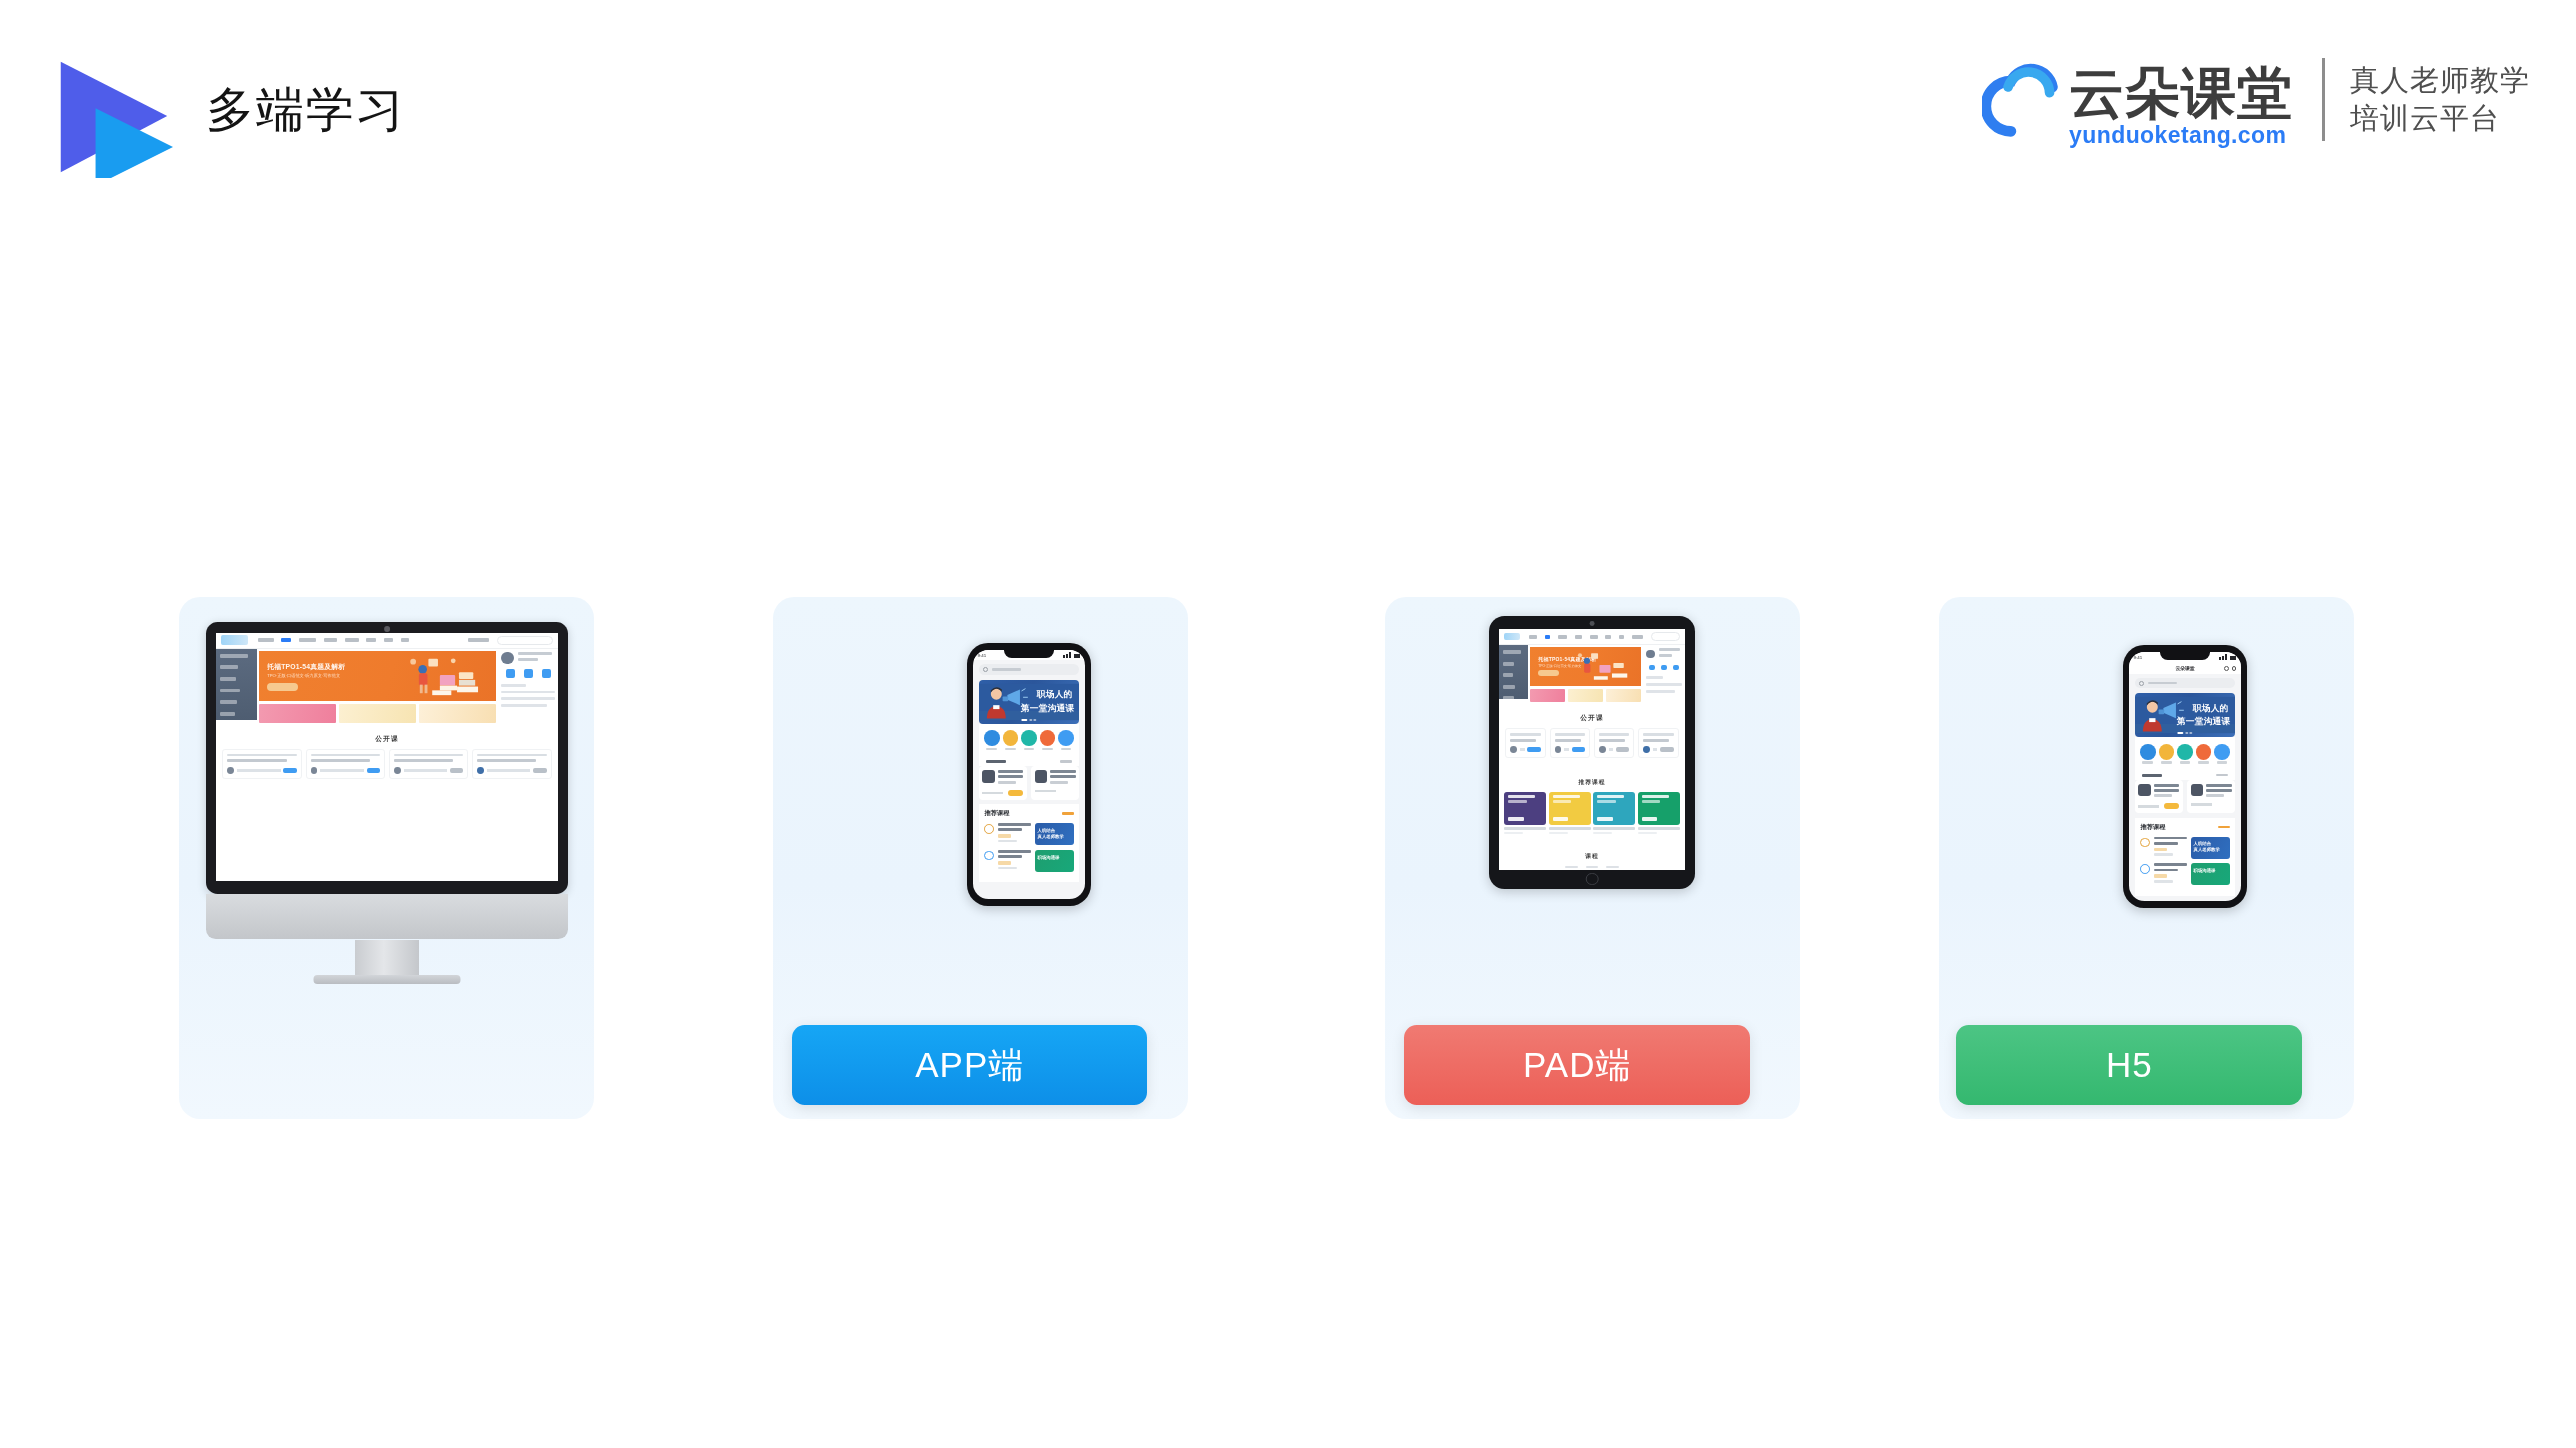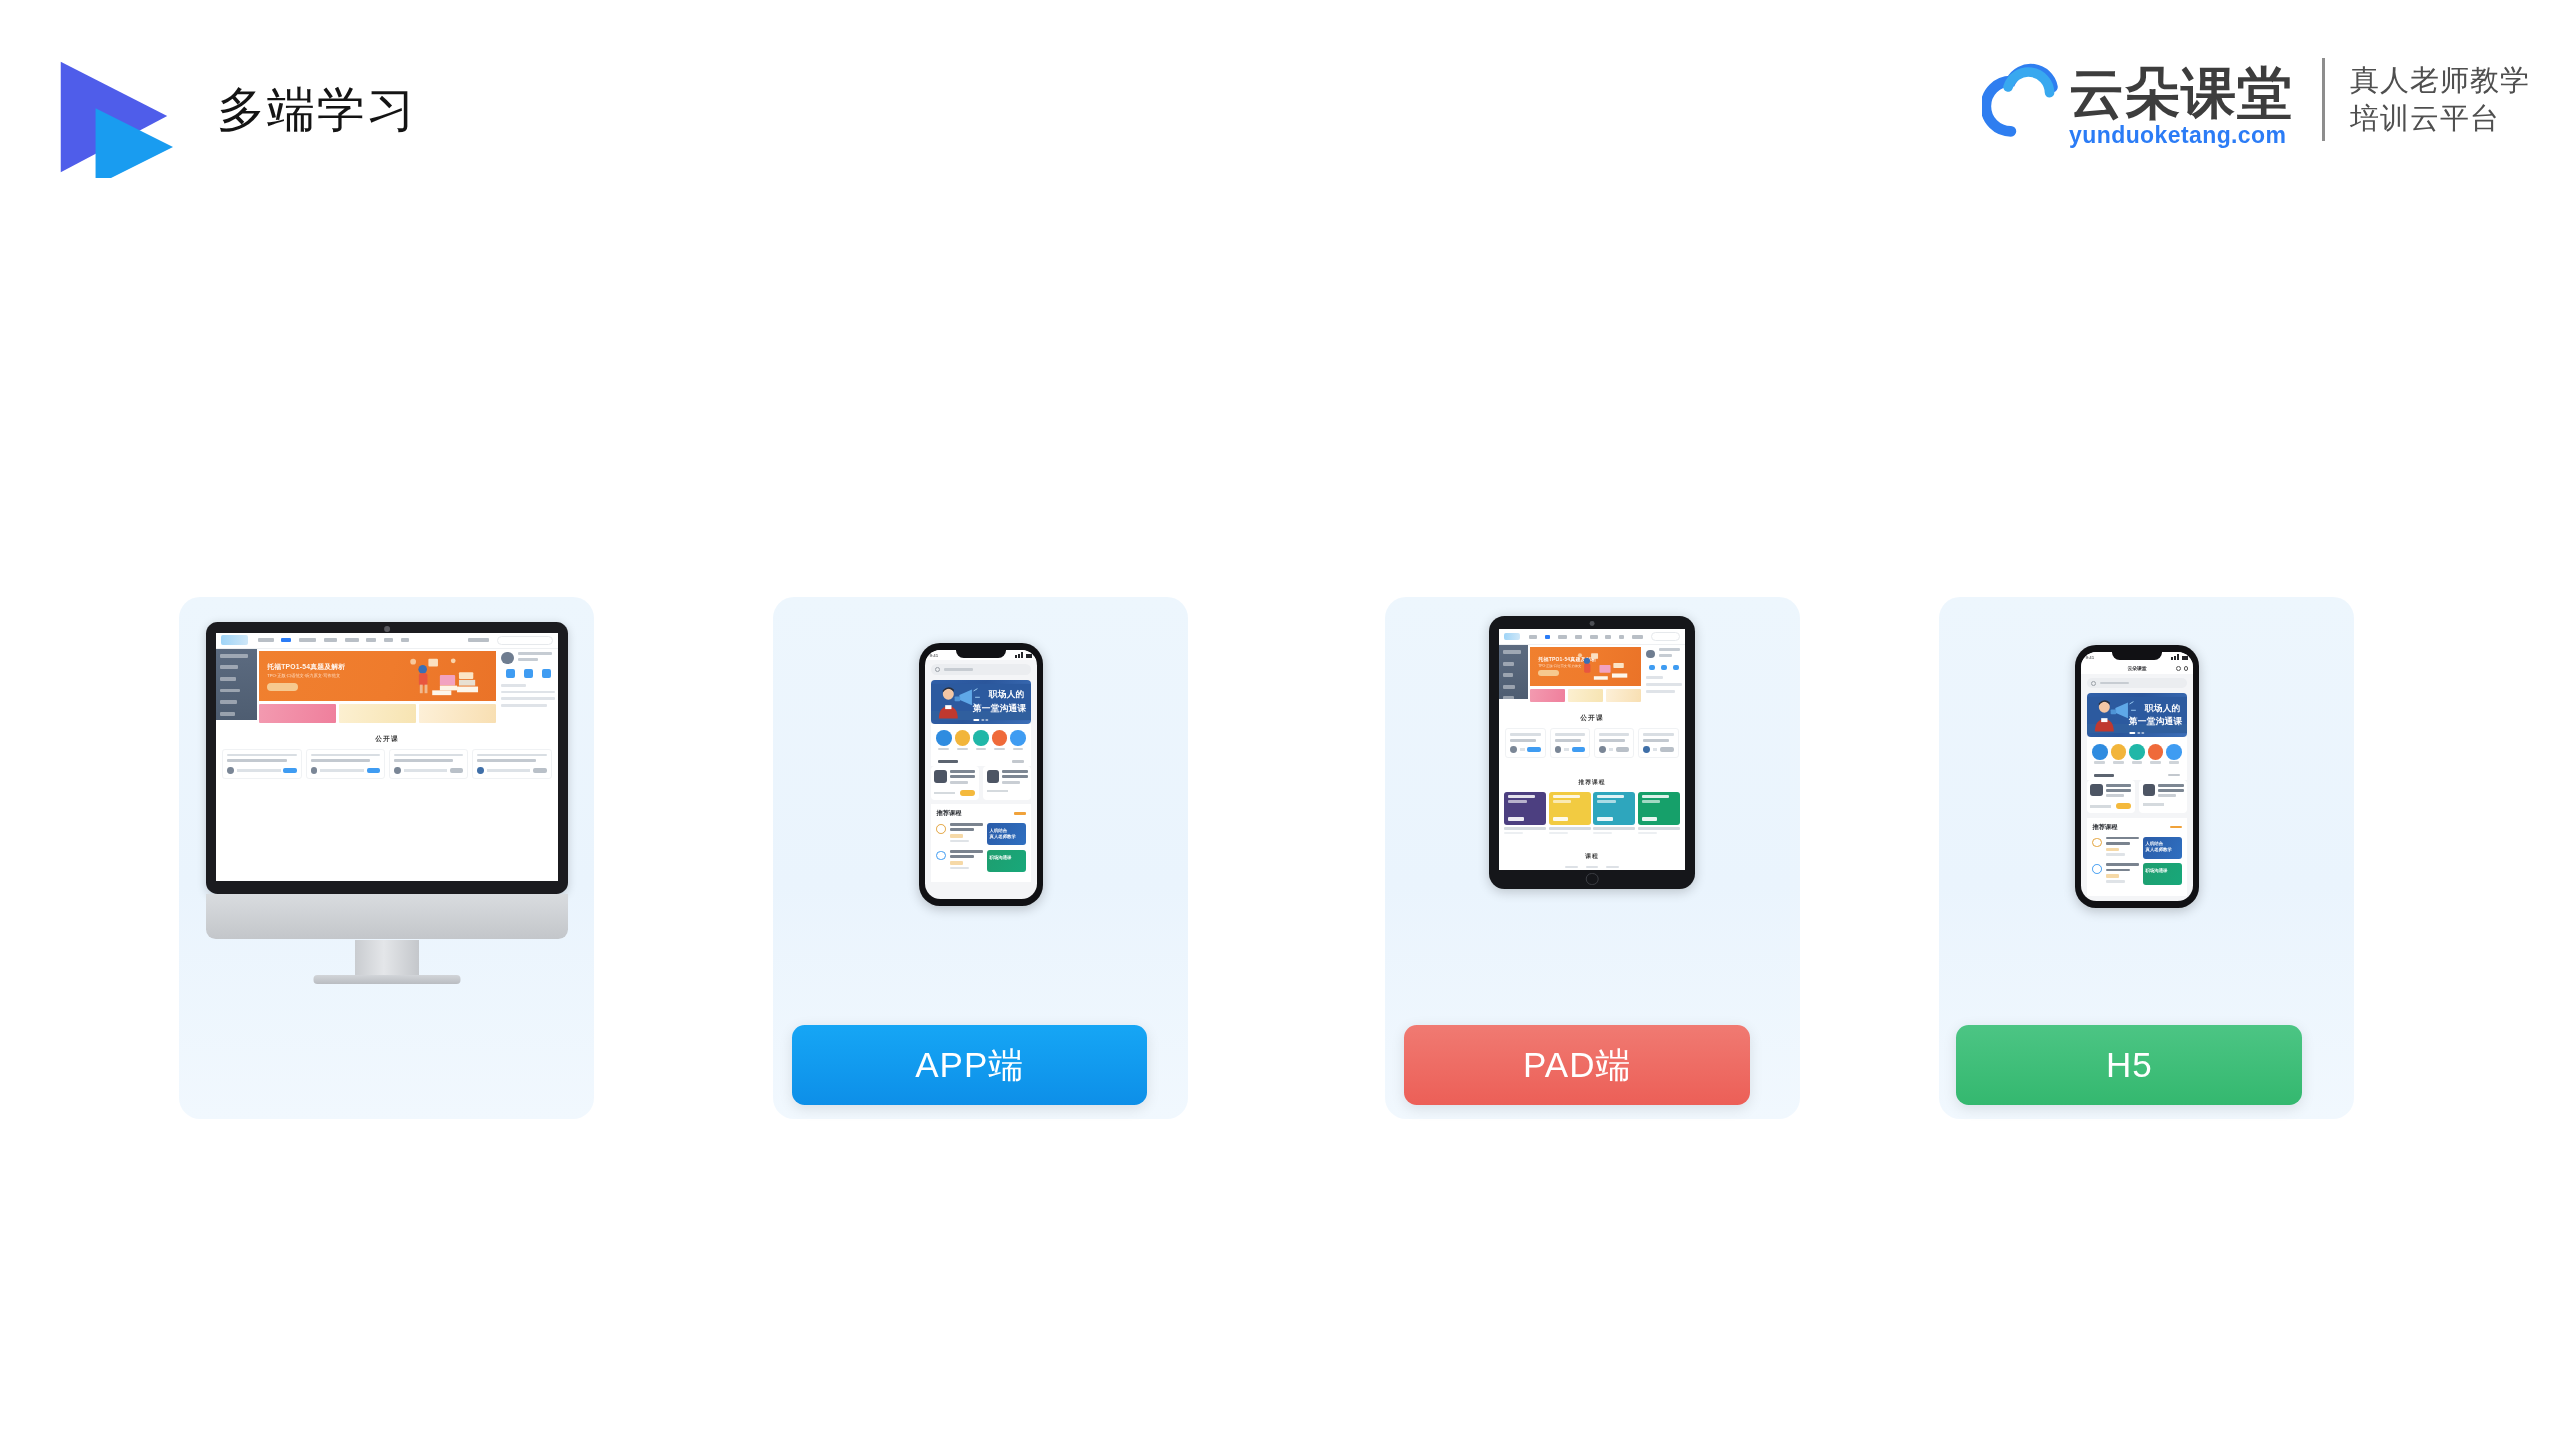--- a/index.html
+++ b/index.html
@@ -9,21 +9,21 @@
     font-family: "Liberation Sans", "DejaVu Sans", sans-serif;
     overflow: hidden;
   }
   .page { position: relative; width: 2576px; height: 1449px; background:#fff; }
 
   
   .header { position:absolute; left:0; top:0; width:2576px; height:193px; }
   .logo-mark { position:absolute; left:53px; top:56px; width:120px; height:122px; }
   .logo-mark svg { display:block; width:120px; height:122px; }
   .page-title {
-    position:absolute; left:217px; top:79px;
+    position:absolute; left:206px; top:79px;
     font-size:48px; line-height:62px; color:#141414; letter-spacing:1.9px;
     font-family:"Liberation Sans","DejaVu Sans",sans-serif;
   }
 
   .brand { position:absolute; right:46px; top:46px; height:106px; display:flex; align-items:center; }
   .brand-logo { display:flex; align-items:flex-end; height:100px; }
   .cloud-ico { width:83px; height:83px; margin-right:3.9px; align-self:center; }
   .brand-words { display:flex; flex-direction:column; justify-content:center; }
   .brand-cn { font-size:55px; line-height:58px; font-weight:bold; color:#3d3d3d; letter-spacing:1px; }
   .brand-url { font-size:23px; line-height:27px; font-weight:bold; color:#2b7cf6; letter-spacing:0.4px; }
@@ -113,21 +113,21 @@
   .w-cards .cc { flex:1; border:1px solid #f0f2f4; border-radius:2.9px; padding:3.9px; }
   .w-cards .cc .t1 { height:2.9px; background:#d9dee3; border-radius:1px; margin-bottom:2.9px; }
   .w-cards .cc .t2 { height:2.9px; background:#c3c9d0; border-radius:1px; width:85%; margin-bottom:4.8px; }
   .w-cards .cc .rw { display:flex; align-items:center; }
   .w-cards .cc .rw u { width:6.8px; height:6.8px; border-radius:50%; background:#7a8696; display:block; margin-right:2.9px; }
   .w-cards .cc .rw s { flex:1; height:2.9px; background:#dde2e7; text-decoration:none; display:block; }
   .w-cards .cc .rw em { width:13.5px; height:4.8px; border-radius:1.9px; background:#3f9cf2; display:block; margin-left:2.9px; }
 
   
   .phone { position:absolute; width:124px; height:263px; background:#111114;
-    border-radius:21px; padding:6.8px 5.8px; box-shadow:0 2.9px 11.6px rgba(0,0,0,0.22); }
+    border-radius:21px; padding:6.8px 5.8px; box-shadow:0 2.9px 11.6px rgba(0,0,0,0.22);margin-left:48px; }
   .phone.app { left:146px; top:46px; }
   .phone.h5 { left:136px; top:48px; }
   .ph-screen { width:100%; height:100%; background:#f4f5f7; border-radius:15.5px; overflow:hidden; position:relative; }
   .notch { position:absolute; left:50%; top:0; transform:translateX(-50%); width:50px; height:8.7px;
     background:#111114; border-radius:0 0 7.7px 7.7px; z-index:5; }
   .ph-status { height:10.6px; display:flex; align-items:center; justify-content:space-between; padding:0 4.8px;
     font-size:4.4px; color:#25262a; background:#ffffff; }
   .ph-status .bars { display:flex; gap:1px; align-items:flex-end; }
   .ph-status .bars i { display:block; width:1.9px; background:#25262a; }
   .ph-title { height:11.6px; background:#fff; display:flex; align-items:center; justify-content:center; position:relative; }

